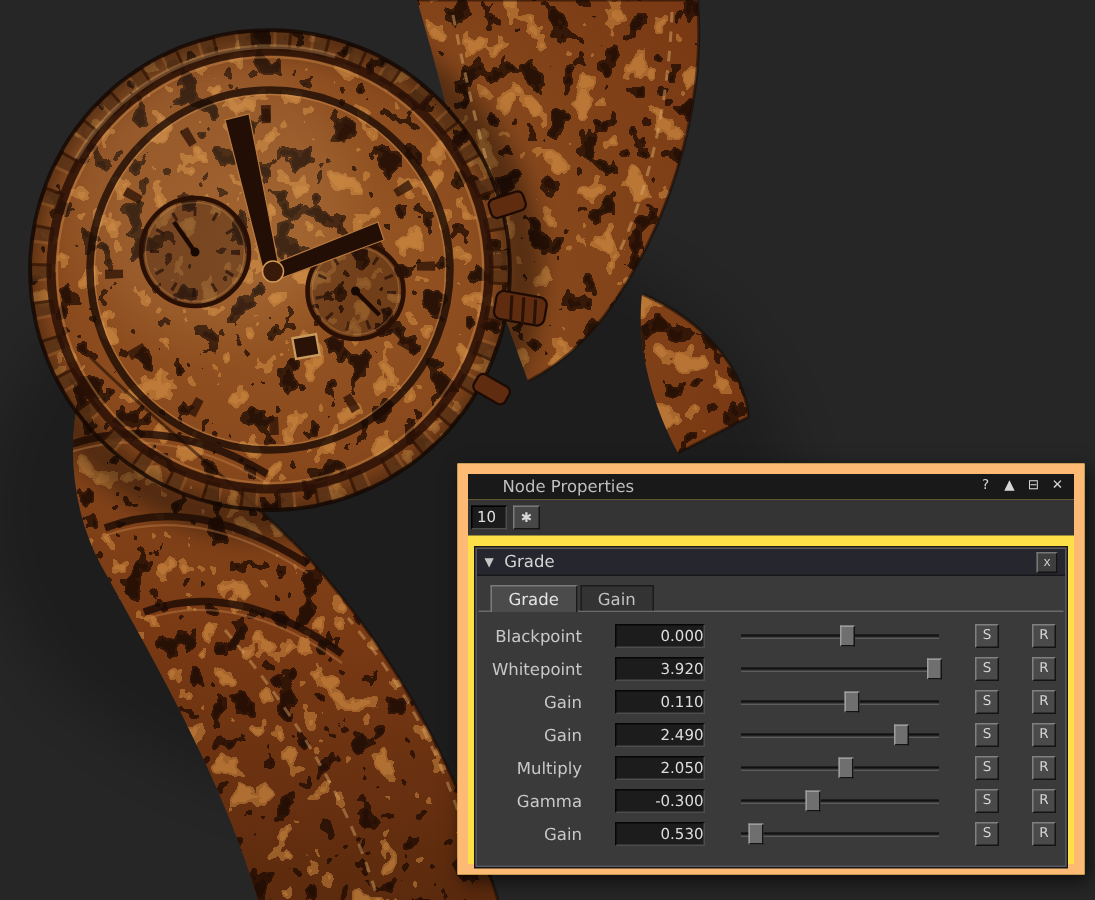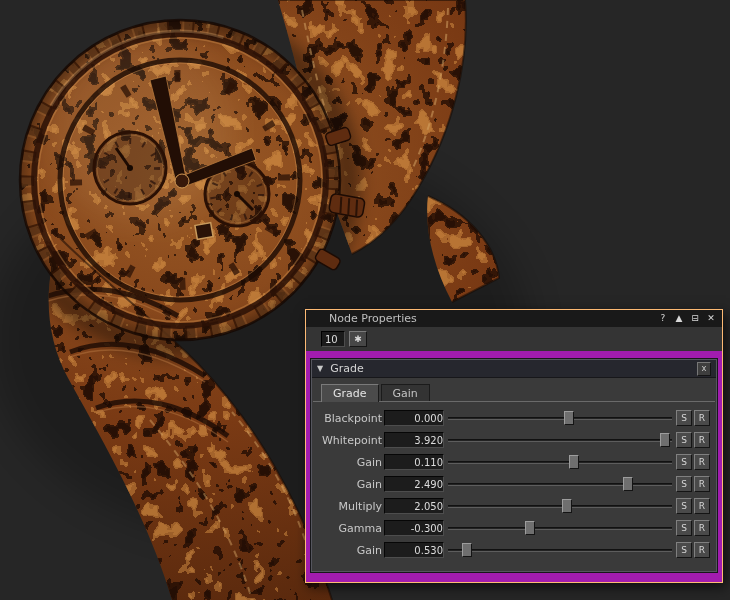--- a/index.html
+++ b/index.html
@@ -4,30 +4,30 @@
 <style>
   * { margin:0; padding:0; box-sizing:border-box; }
   html,body { width:730px; height:600px; }
   body { position:relative; overflow:hidden; background:#262626; font-family:"DejaVu Sans", sans-serif; }
 
   #viewer { position:absolute; inset:0; }
 
   
   #panel {
     position:absolute; left:305px; top:309px; width:418px; height:274px;
-    background:#a21caf; border:1px solid #fdba74;
+    background:#fde047; border:7px solid #fdba74;
     box-shadow:3px 4px 12px rgba(0,0,0,.65);
     color:#c8c8c8; font-size:11px;
   }
   .titlebar { height:17px; background:#191919; display:flex; align-items:center; padding:0 5px 0 23px; }
   .title { flex:1; font-size:11px; color:#bfbfbf; }
   .wicons { display:flex; gap:4px; }
   .wicon { width:12px; height:13px; font-size:9px; line-height:13px; text-align:center; color:#d8d8d8; cursor:default; }
 
-  .toolbar { height:24px; display:flex; align-items:center; gap:4px; padding:0 15px; background:#343434; }
+  .toolbar { height:24px; display:flex; align-items:center; gap:4px; padding:0 2px; background:#343434; }
   .numfield { width:24px; height:16px; background:#1b1b1b; border:1px solid #000;
               border-right-color:#4d4d4d; border-bottom-color:#4d4d4d;
               color:#ddd; font-size:10px; padding-left:3px; font-family:"DejaVu Sans", sans-serif; }
   .toolbtn { width:18px; height:16px; background:#474747; border:1px solid #151515;
              border-top-color:#7a7a7a; border-left-color:#7a7a7a;
              color:#d8d8d8; font-size:9px; line-height:13px; text-align:center; padding:0; }
 
   .group { margin:8px 5px 0; border:1px solid #55565e; outline:1px solid #17171a; background:#3a3a3a; }
   .gheader { height:18px; background:#26272e; display:flex; align-items:center; gap:7px;
              padding:0 5px; border-bottom:1px solid #17171a; }
@@ -38,21 +38,21 @@
             color:#cfcfcf; font-size:9px; line-height:11px; text-align:center; padding:0; }
 
   .tabbar { display:flex; gap:2px; padding:6px 9px 0; }
   .tab { height:17px; padding:2px 11px 0; font-size:11px; color:#c2c2c2;
          background:#333333; border:1px solid #1b1b1b; border-bottom:none; cursor:default; }
   .tab.active { background:#4b4b4b; border-color:#7a7a7a #1b1b1b #4b4b4b #7a7a7a;
                 height:18px; margin-bottom:-1px; position:relative; z-index:2; color:#e4e4e4; }
   .tabsep { border-top:1px solid #6a6a6a; margin:0 1px; }
 
   .rows { padding:8px 6px 7px; }
-  .prow { display:flex; align-items:center; height:16px; margin-bottom:6px; gap:2px; }
+  .prow { display:flex; align-items:center; height:16px; margin-bottom:6px; gap:22px; }
   .plabel { width:64px; text-align:right; color:#c8c8c8; font-size:11px; white-space:nowrap; }
   .pvalue { width:60px; height:16px; background:#1c1c1c; border:1px solid #060606;
             border-right-color:#4d4d4d; border-bottom-color:#4d4d4d;
             color:#dcdcdc; font-size:10px; padding:0 0 0 3px; font-family:"DejaVu Sans", sans-serif;text-align:right; }
   .pslider { flex:1; position:relative; height:16px; }
   .ptrack { position:absolute; left:2px; right:2px; top:7px; height:3px;
             background:#222; border-bottom:1px solid #5d5d5d; border-top:1px solid #111; }
   .phandle { position:absolute; top:1px; width:10px; height:14px; background:#6f6f6f;
              border:1px solid #141414; border-top-color:#9d9d9d; border-left-color:#9d9d9d; }
   .sbtn { width:16px; height:16px; background:#4a4a4a; border:1px solid #141414;

